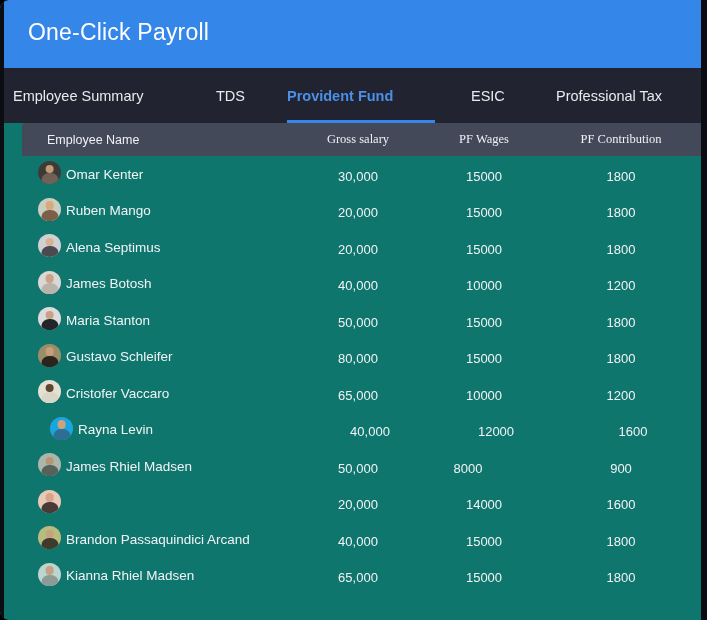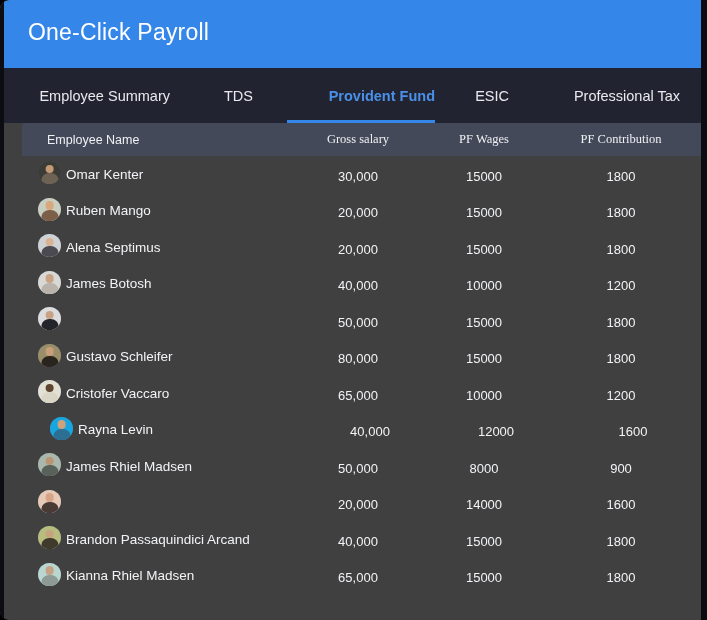--- a/index.html
+++ b/index.html
@@ -15,21 +15,21 @@
     -webkit-font-smoothing: antialiased;
   }
 
   
   #app {
     position: absolute;
     left: 0;
     top: 0;
     width: 707px;
     height: 620px;
-    background: #404040;
+    background: #0f766e;
     border-radius: 9px 0 0 9px;
     overflow: hidden;
   }
 
   
   #left-rail {
     position: absolute;
     left: 0;
     top: 0;
     width: 4px;
@@ -79,21 +79,21 @@
     height: 55px;
     background: #212330;
     z-index: 2;
   }
   .tab {
     position: absolute;
     top: 0;
     height: 55px;
     display: flex;
     align-items: center;
-    justify-content: flex-end;
+    justify-content: flex-start;
     font-size: 14.5px;
     color: #e9eaee;
     white-space: nowrap;
     cursor: pointer;
     box-sizing: border-box;
   }
   .tab.active {
     color: #4a90e8;
     font-weight: bold;
   }
@@ -283,20 +283,21 @@
         <div class="cell-num" style="left: 358px;">40,000</div>
         <div class="cell-num" style="left: 484px;">10000</div>
         <div class="cell-num" style="left: 621px;">1200</div>
       </div>
       <div class="row" style="top: 146px;">
         <div class="avatar">
           <div class="sky" style="background: rgb(220, 220, 222);"></div>
           <div class="body" style="background: rgb(36, 37, 42);"></div>
           <div class="head" style="background: rgb(201, 162, 133);"></div>
         </div>
+        <div class="cell-name">Maria Stanton</div>
         <div class="cell-num" style="left: 358px;">50,000</div>
         <div class="cell-num" style="left: 484px;">15000</div>
         <div class="cell-num" style="left: 621px;">1800</div>
       </div>
       <div class="row" style="top: 182.5px;">
         <div class="avatar">
           <div class="sky" style="background: rgb(154, 142, 106);"></div>
           <div class="body" style="background: rgb(42, 36, 31);"></div>
           <div class="head" style="background: rgb(199, 158, 121);"></div>
         </div>
@@ -328,21 +329,21 @@
         <div class="cell-num" style="left: 621px;">1600</div>
       </div>
       <div class="row" style="top: 292px;">
         <div class="avatar">
           <div class="sky" style="background: rgb(170, 183, 172);"></div>
           <div class="body" style="background: rgb(89, 98, 90);"></div>
           <div class="head" style="background: rgb(184, 150, 115);"></div>
         </div>
         <div class="cell-name">James Rhiel Madsen</div>
         <div class="cell-num" style="left: 358px;">50,000</div>
-        <div class="cell-num" style="left: 484px;">8000</div>
+        <div class="cell-num" style="left: 468px;">8000</div>
         <div class="cell-num" style="left: 621px;">900</div>
       </div>
       <div class="row" style="top: 328.5px;">
         <div class="avatar">
           <div class="sky" style="background: rgb(231, 201, 184);"></div>
           <div class="body" style="background: rgb(74, 58, 53);"></div>
           <div class="head" style="background: rgb(215, 164, 135);"></div>
         </div>
         <div class="cell-num" style="left: 358px;">20,000</div>
         <div class="cell-num" style="left: 484px;">14000</div>

